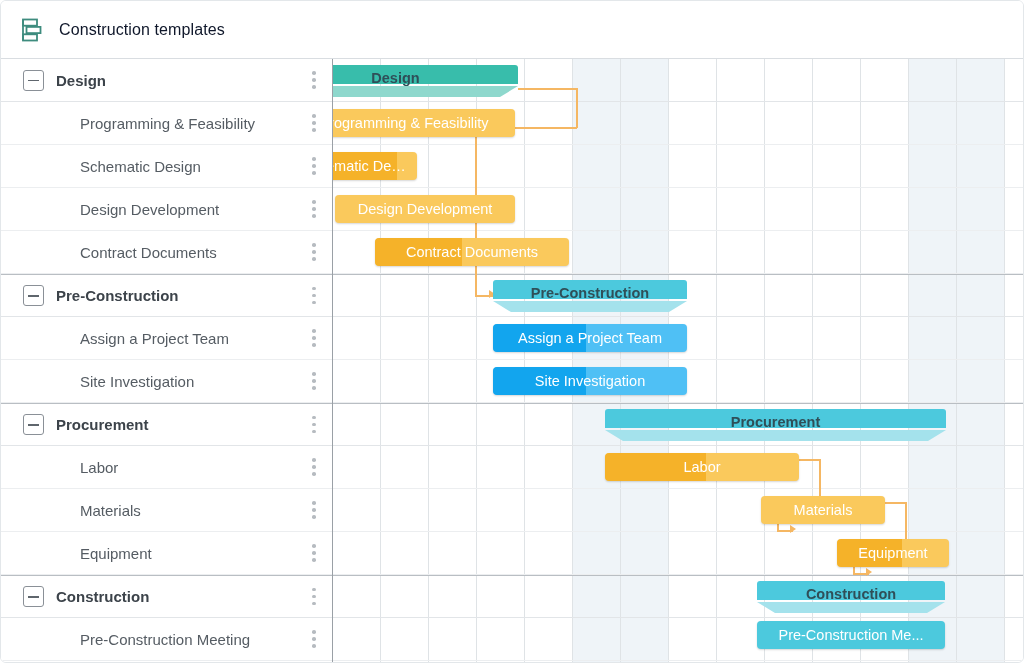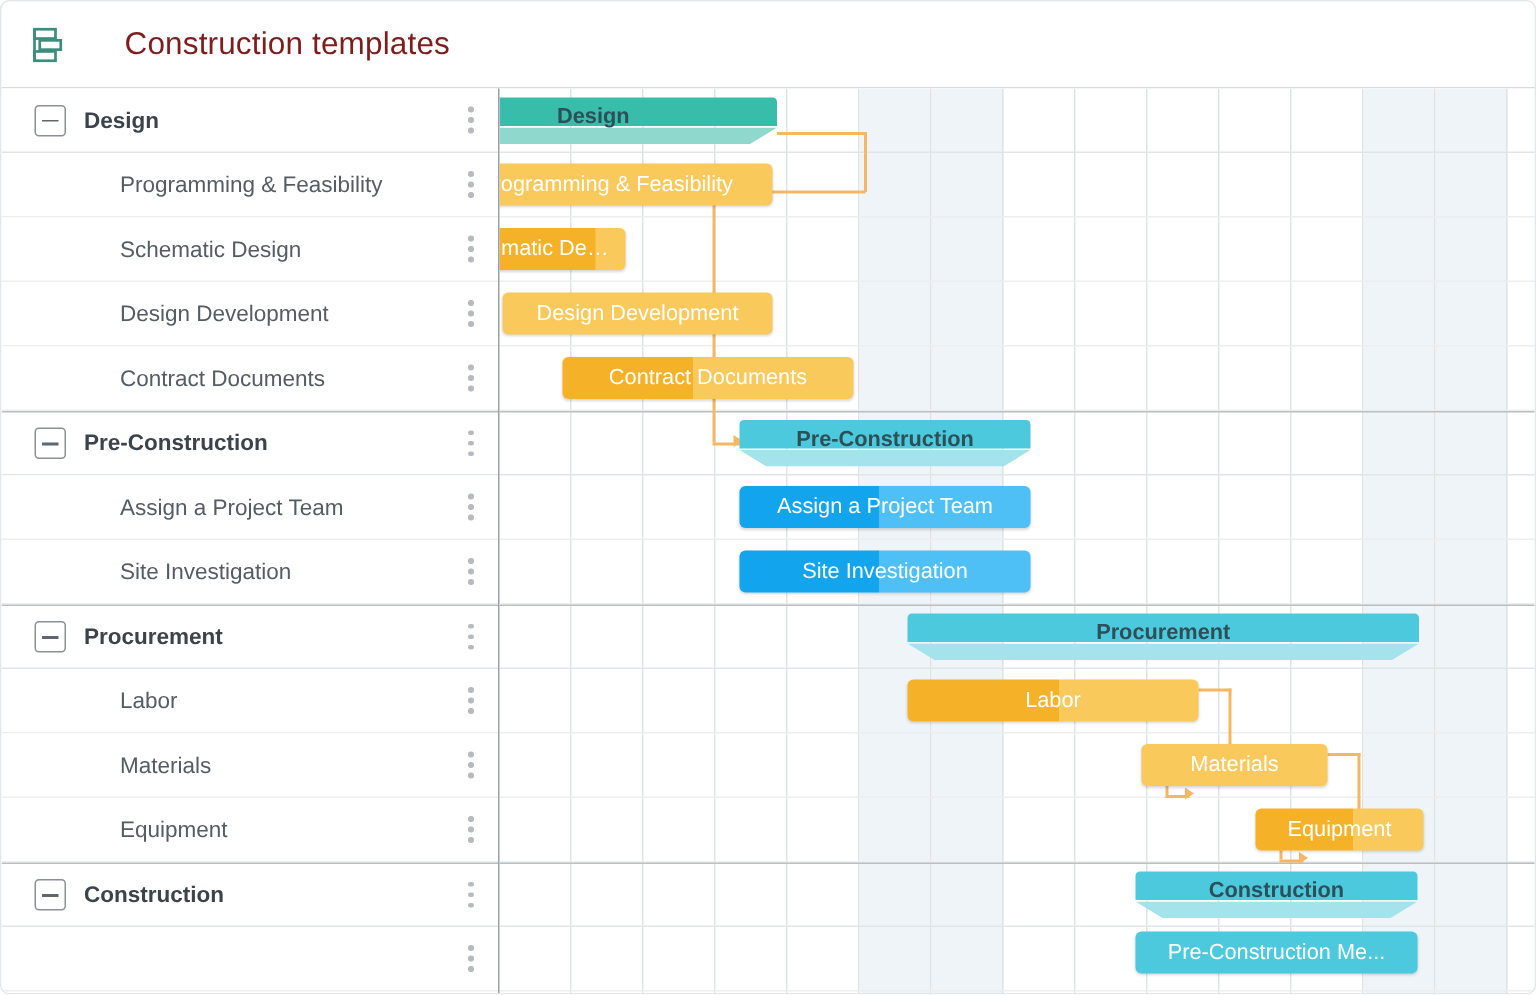--- a/index.html
+++ b/index.html
@@ -22,22 +22,22 @@
   .header {
     position: absolute; left: 0; top: 0;
     width: 1024px; height: 58px;
     background: #ffffff;
     border-bottom: 1px solid #d9dde1;
     display: flex; align-items: center;
     padding-left: 18px;
   }
   .header-icon { width: 26px; height: 26px; flex: 0 0 26px; margin-right: 14px; }
   .header-title {
-    font-size: 21px; color: #7f1d1d; font-weight: 400;
-    letter-spacing: .1px; white-space: nowrap; margin-left: 24px;
+    font-size: 16px; color: #0f172a; font-weight: 400;
+    letter-spacing: .1px; white-space: nowrap;
   }
 
   
   .body-area {
     position: absolute; left: 0; top: 58px;
     width: 1024px; height: 605px;
   }
   .task-pane {
     position: absolute; left: 0; top: 0;
     width: 332px; height: 605px;
@@ -277,20 +277,21 @@
         <div class="task-row group">
           <div class="collapse-box"></div>
           <div class="task-label">Construction</div>
           <div class="kebab">
             <i></i>
             <i></i>
             <i></i>
           </div>
         </div>
         <div class="task-row child">
+          <div class="task-label">Pre-Construction Meeting</div>
           <div class="kebab">
             <i></i>
             <i></i>
             <i></i>
           </div>
         </div>
       </div>
 
     <div class="chart-pane" id="chartPane">
       <div id="gridLayer">

